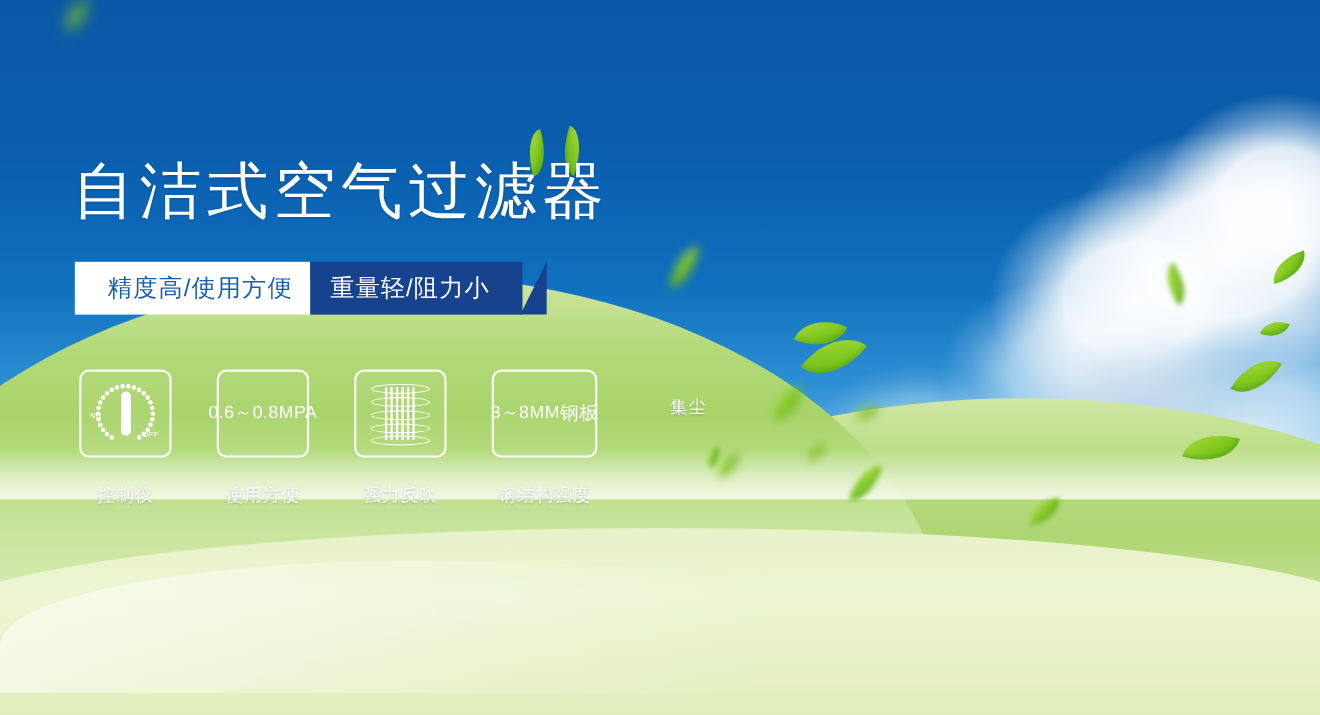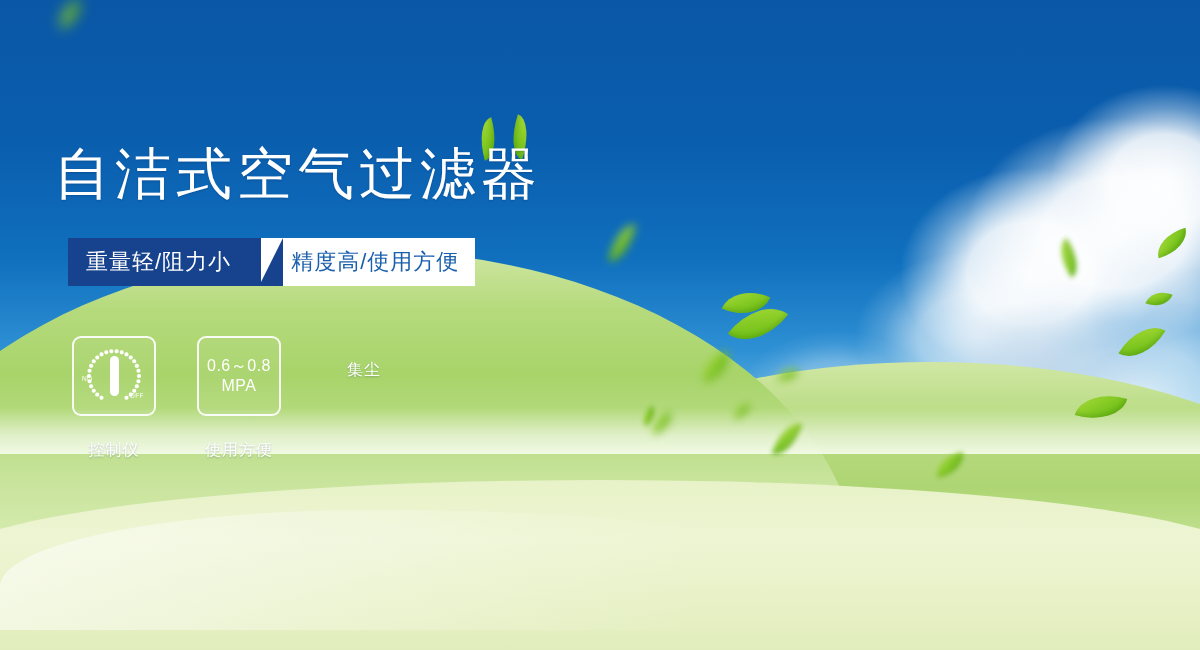--- a/index.html
+++ b/index.html
@@ -90,21 +90,21 @@
     border-radius:100% 0 100% 0;
     background:linear-gradient(135deg, #b7e04a 0%, #8fcf2a 38%, #6fbe17 72%, #4e9f0d 100%);
     box-shadow:inset -2px -2px 4px rgba(60,130,10,0.30);
   }
   .leaf.blur1 { filter:blur(2.4px); opacity:0.92; }
   .leaf.blur2 { filter:blur(4.5px); opacity:0.88; }
   .leaf.blur3 { filter:blur(7px); opacity:0.8; }
 
   
   #title {
-    position:absolute; left:54px; top:142px;
+    position:absolute; left:66px; top:142px;
     font-size:56px; line-height:64px;
     letter-spacing:5px;
     color:#ffffff;
     font-weight:400;
     white-space:nowrap;
     text-shadow:0 1px 2px rgba(0,20,60,0.22);
   }
 
   
   #tagbar {
@@ -144,21 +144,21 @@
   #features {
     position:absolute; left:72px; top:336px;
     display:flex;
     gap:41px;
   }
   .feature { width:84px; text-align:center; }
   .fbox {
     width:84px; height:80px;
     border:2px solid rgba(255,255,255,0.92);
     border-radius:9px;
-    display:flex; flex-direction:column;
+    display:flex; flex-direction:row;
     align-items:center; justify-content:center;
     color:#ffffff;
     background:rgba(255,255,255,0.045);
   }
   .fbox .txt { font-size:16px; line-height:20px; letter-spacing:0.5px; white-space:nowrap; }
   .fbox .txt.cn { font-size:17px; }
   .flabel {
     margin-top:24px;
     font-size:16px;
     color:#ffffff;
@@ -317,22 +317,22 @@
   <div class="leaf" style="left:479px; top:119px; width:18px; height:40px; transform:rotate(-16deg);">
       <div class="blade"></div>
     </div>
   <div class="leaf" style="left:511px; top:116px; width:18px; height:42px; transform:rotate(18deg) scaleX(-1);">
       <div class="blade"></div>
     </div>
 
   <h1 id="title">自洁式空气过滤器</h1>
 
   <div id="tagbar">
+    <div id="tagLight">精度高/使用方便</div>
     <div id="tagDark">重量轻/阻力小</div>
-    <div id="tagLight">精度高/使用方便</div>
   </div>
 
   <div id="features">
 
     <div class="feature">
       <div class="fbox">
         <div class="gauge">
           <div class="dots" id="gaugeDots">
               <div class="dot" style="transform: translate(-12.5px, 21.65px);"></div>
               <div class="dot" style="transform: translate(-16.73px, 18.58px);"></div>
@@ -370,20 +370,47 @@
     </div>
 
     <div class="feature">
       <div class="fbox">
         <div class="txt">0.6～0.8</div>
         <div class="txt">MPA</div>
       </div>
       <div class="flabel">使用方便</div>
     </div>
 
-
+    <div class="feature">
+      <div class="fbox">
+        <div class="cart">
+          <div class="disc" style="top:2px;"></div>
+          <div class="disc" style="top:14px;"></div>
+          <div class="disc" style="top:26px;"></div>
+          <div class="disc" style="top:38px;"></div>
+          <div class="disc" style="top:49px;"></div>
+          <div class="bars">
+            <div class="bar" style="left:0px;"></div>
+            <div class="bar" style="left:5px;"></div>
+            <div class="bar" style="left:10px;"></div>
+            <div class="bar" style="left:15px;"></div>
+            <div class="bar" style="left:20px;"></div>
+            <div class="bar" style="left:25px;"></div>
+          </div>
+        </div>
+      </div>
+      <div class="flabel">强力反吹</div>
+    </div>
+
+    <div class="feature wide">
+      <div class="fbox">
+        <div class="txt">3～8MM</div>
+        <div class="txt cn">钢板</div>
+      </div>
+      <div class="flabel">钢结构强度</div>
+    </div>
 
     <div class="feature">
       <div class="flabel">集尘</div>
     </div>
 
   </div>
 </div>
 
 </body></html>

